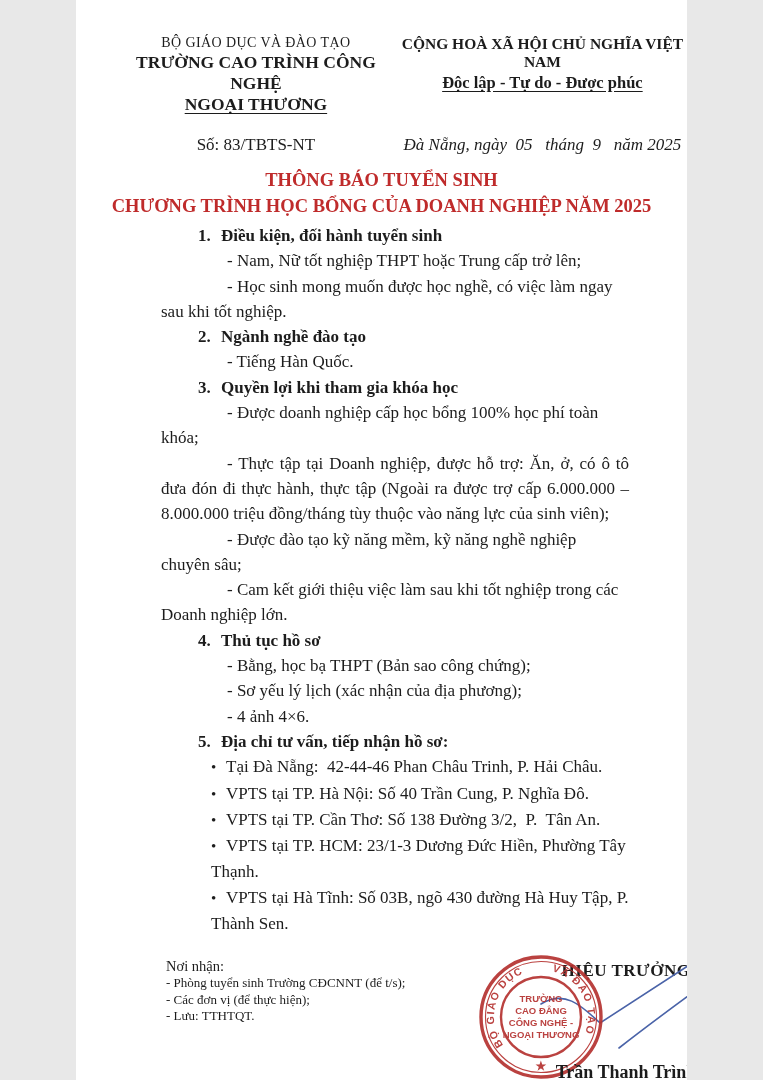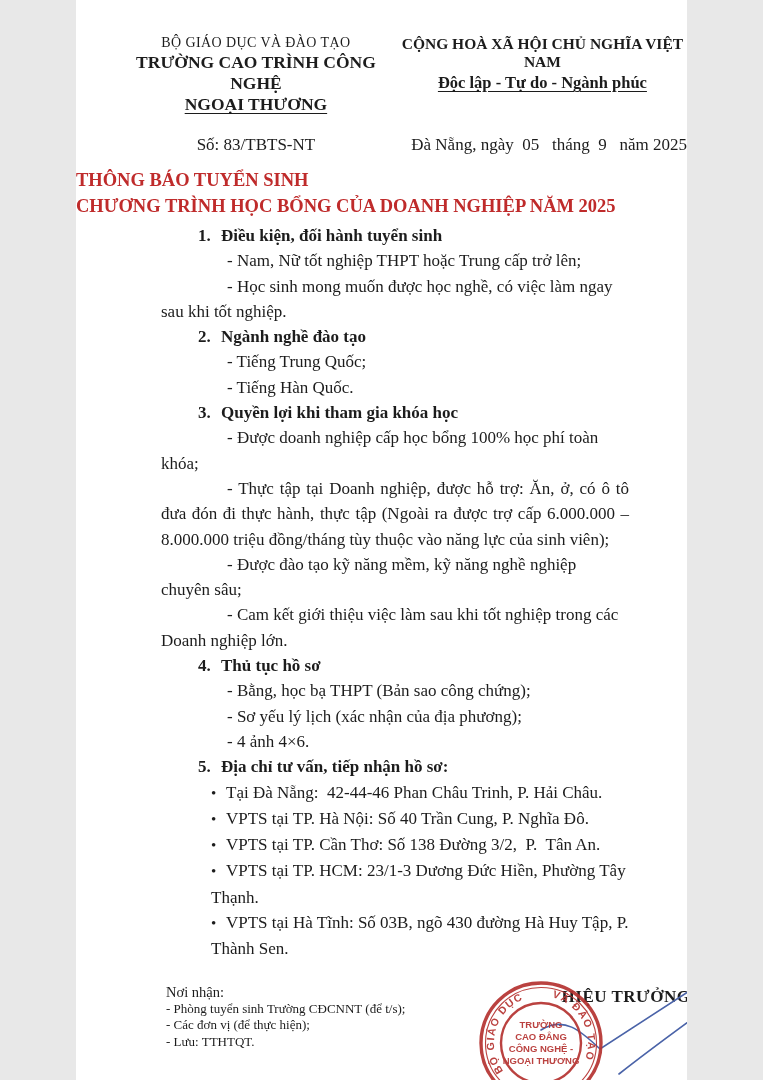--- a/index.html
+++ b/index.html
@@ -13,23 +13,23 @@
   .header-left  { width:310px; margin-left:50px; text-align:center; }
   .header-right { width:345px; margin-left:12px; text-align:center; }
   .hl1 { font-size:14px; letter-spacing:0.4px; }
   .hl2 { font-size:17.5px; font-weight:bold; margin-top:1px; }
   .hl3 { font-size:17.5px; font-weight:bold; text-decoration:underline; text-underline-offset:3px; }
   .hr1 { font-size:15.5px; font-weight:bold; }
   .hr2 { font-size:16.5px; font-weight:bold; margin-top:2px; text-decoration:underline; text-underline-offset:3px; }
   
   .meta-row { display:flex; margin-top:20px; }
   .doc-number { width:310px; margin-left:50px; text-align:center; font-size:17px; white-space:pre-wrap; }
-  .place-date { width:345px; margin-left:12px; text-align:right; font-size:17px; white-space:pre-wrap; }
+  .place-date { width:345px; margin-left:12px; text-align:center; font-style:italic; font-size:17px; white-space:pre-wrap; }
   
-  .title-block { text-align:left; margin-top:12px; font-weight:bold; font-size:18.5px; line-height:26px; color:#bf2b2b; }
+  .title-block { text-align:center; margin-top:12px; font-weight:bold; font-size:18.5px; line-height:26px; color:#bf2b2b; }
   
   .body { margin:4px 58px 0 85px; font-size:17px; line-height:25.3px; }
   .sec-heading { font-weight:bold; padding-left:37px; }
   .sec-num { display:inline-block; width:23px; }
   .line { white-space:pre-wrap; }
   .dash { text-indent:66px; }
   .justify { text-align:justify; }
   .bullet-line { padding-left:50px; }
   .bullet { display:inline-block; width:15px; font-size:15px; }
   
@@ -49,21 +49,21 @@
 <div class="page">
 
   <div class="header">
     <div class="header-left">
       <div class="hl1">BỘ GIÁO DỤC VÀ ĐÀO TẠO</div>
       <div class="hl2">TRƯỜNG CAO TRÌNH CÔNG NGHỆ</div>
       <div class="hl3">NGOẠI THƯƠNG</div>
     </div>
     <div class="header-right">
       <div class="hr1">CỘNG HOÀ XÃ HỘI CHỦ NGHĨA VIỆT NAM</div>
-      <div class="hr2">Độc lập - Tự do - Ngành phúc</div>
+      <div class="hr2">Độc lập - Tự do - Được phúc</div>
     </div>
   </div>
 
   <div class="meta-row">
     <div class="doc-number">Số: 83/TBTS-NT</div>
     <div class="place-date">Đà Nẵng, ngày  05   tháng  9   năm 2025</div>
   </div>
 
   <div class="title-block">
     <div>THÔNG BÁO TUYỂN SINH</div>
@@ -77,21 +77,20 @@
         <span class="sec-num">1.</span><span>Điều kiện, đối hành tuyển sinh</span>
       </div>
       <div class="line dash">- Nam, Nữ tốt nghiệp THPT hoặc Trung cấp trở lên;</div>
       <div class="line dash">- Học sinh mong muốn được học nghề, có việc làm ngay sau khi tốt nghiệp.</div>
     </div>
 
     <div class="section">
       <div class="sec-heading">
         <span class="sec-num">2.</span><span>Ngành nghề đào tạo</span>
       </div>
-      <div class="line dash">- Tiếng Trung Quốc;</div>
       <div class="line dash">- Tiếng Hàn Quốc.</div>
     </div>
 
     <div class="section">
       <div class="sec-heading">
         <span class="sec-num">3.</span><span>Quyền lợi khi tham gia khóa học</span>
       </div>
       <div class="line dash">- Được doanh nghiệp cấp học bổng 100% học phí toàn khóa;</div>
       <div class="line dash justify">- Thực tập tại Doanh nghiệp, được hỗ trợ: Ăn, ở, có ô tô đưa đón đi thực hành, thực tập (Ngoài ra được trợ cấp 6.000.000 – 8.000.000 triệu đồng/tháng tùy thuộc vào năng lực của sinh viên);</div>
       <div class="line dash">- Được đào tạo kỹ năng mềm, kỹ năng nghề nghiệp chuyên sâu;</div>

